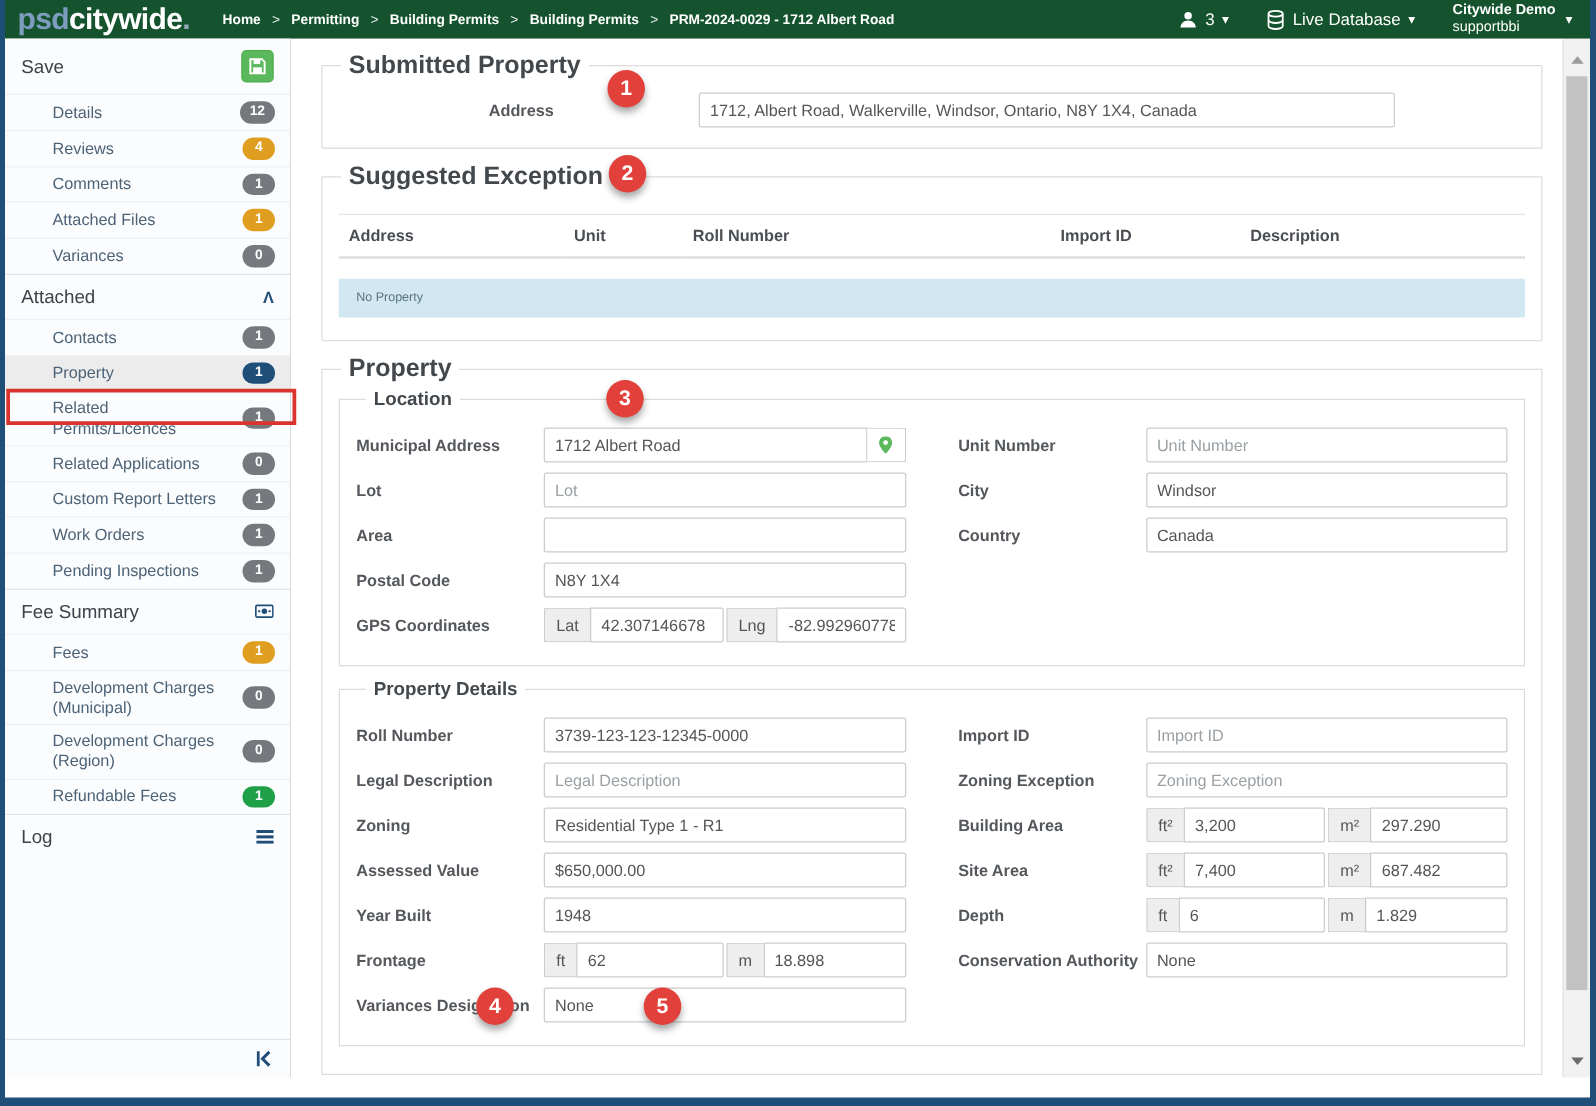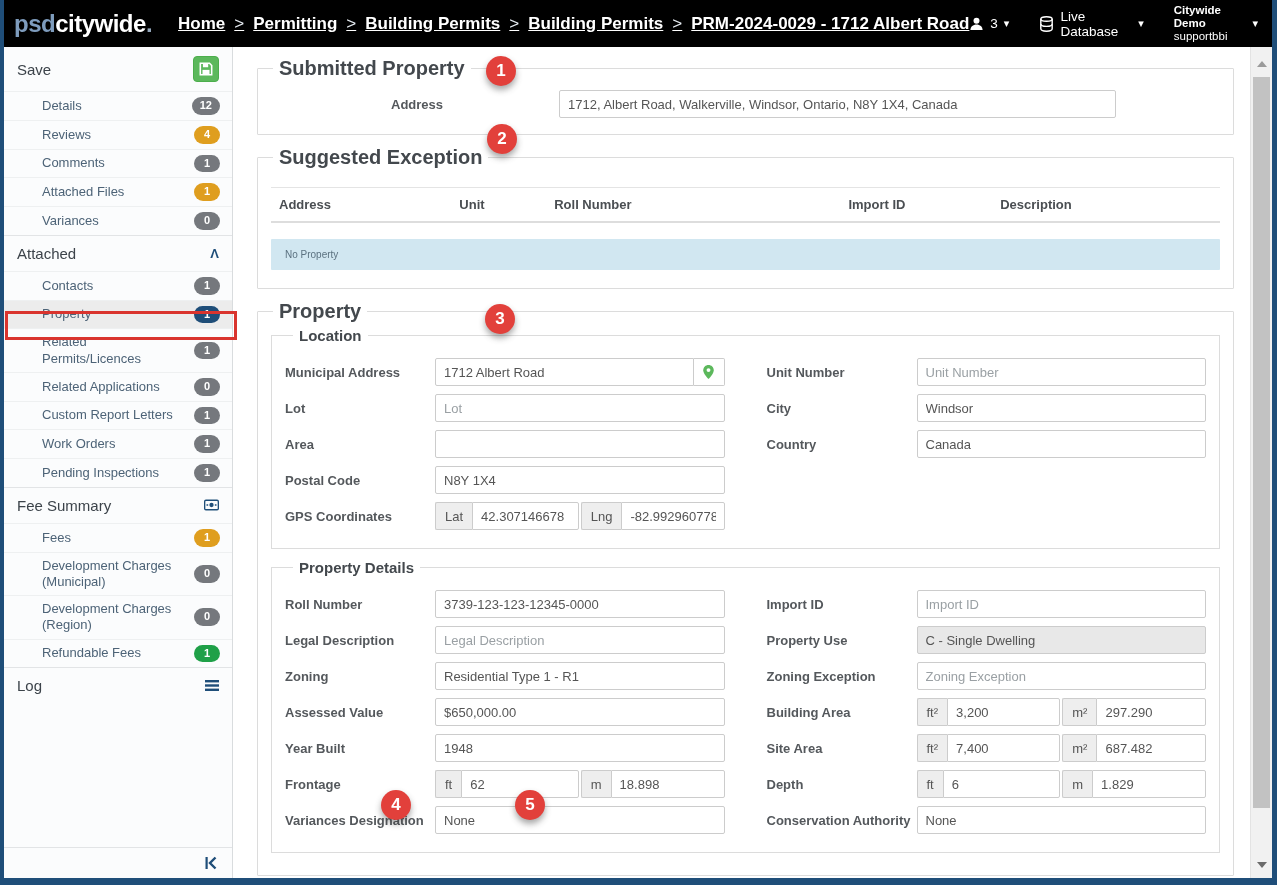--- a/index.html
+++ b/index.html
@@ -7,28 +7,28 @@
   body { font-family: "Liberation Sans", sans-serif; }
 
   .window {
     position: relative; width: 1277px; height: 885px; background:#fff;
     border-left: 4px solid #1f4e79; border-right: 5px solid #1f4e79;
     border-bottom: 7px solid #1f4e79; overflow: hidden;
   }
 
   
   .navbar {
-    height: 47px; background:#000000; display:flex; align-items:center;
+    height: 31px; background:#14532d; display:flex; align-items:center;
     padding: 0 14px 0 10px; color:#fff;
   }
   .logo { font-size: 24px; font-weight: 700; letter-spacing:-0.5px; margin-right: 26px; white-space:nowrap; }
   .logo .lp { color:#7e9cbd; font-weight:700; }
   .logo .lm { color:#ffffff; }
   .logo .ld { color:#93a6ba; }
-  .crumbs { display:flex; gap:9px; font-size:17px; font-weight:600; white-space:nowrap;text-decoration:underline; }
+  .crumbs { display:flex; gap:9px; font-size:11px; font-weight:600; white-space:nowrap; }
   .crumbs .sep { font-weight:400; color:#e8eef4; }
   .crumbs a { color:#fff; text-decoration:none; }
   .nav-right { margin-left:auto; display:flex; align-items:center; gap:30px; }
   .nav-item { display:flex; align-items:center; gap:6px; font-size:13.5px; cursor:pointer; }
   .caret { font-size:11px; color:#fff; }
   .account { display:flex; align-items:center; gap:8px; }
   .account .acc-lines { display:flex; flex-direction:column; line-height:1.15; }
   .account .l1 { font-size:11.5px; font-weight:700; }
   .account .l2 { font-size:11.5px; }
 
@@ -488,26 +488,20 @@
               </div>
             </div>
             <div class="col">
               <div class="frow">
                 <label>Import ID</label>
                 <div class="field">
                     <input class="ctl" type="text" placeholder="Import ID" style="">
                   </div>
               </div>
               <div class="frow">
-                <label>Property Use</label>
-                <div class="field">
-                    <input class="ctl readonly" type="text" value="C - Single Dwelling" style="">
-                  </div>
-              </div>
-              <div class="frow">
                 <label>Zoning Exception</label>
                 <div class="field">
                     <input class="ctl" type="text" placeholder="Zoning Exception" style="">
                   </div>
               </div>
               <div class="frow">
                 <label>Building Area</label>
                 <div class="split">
                   <span class="half">
                     <span class="addon">ft²</span>

